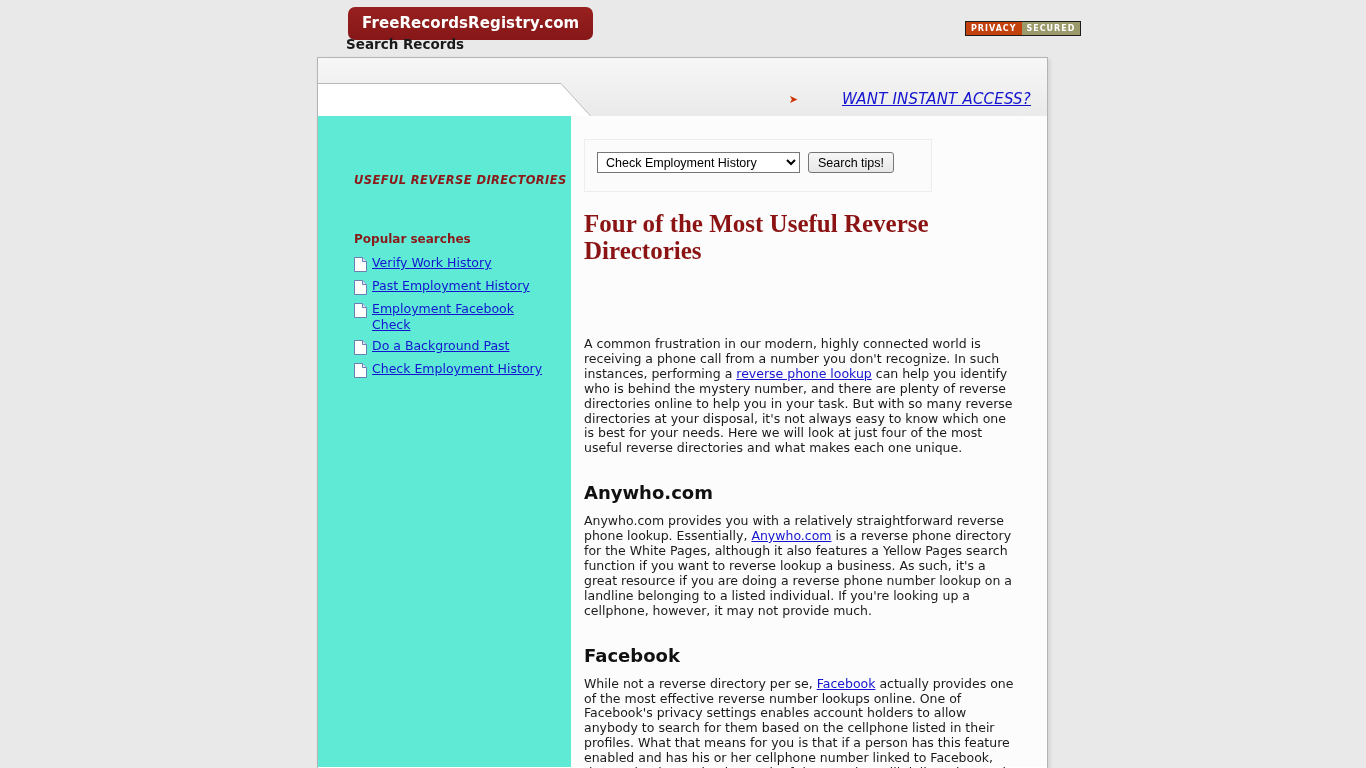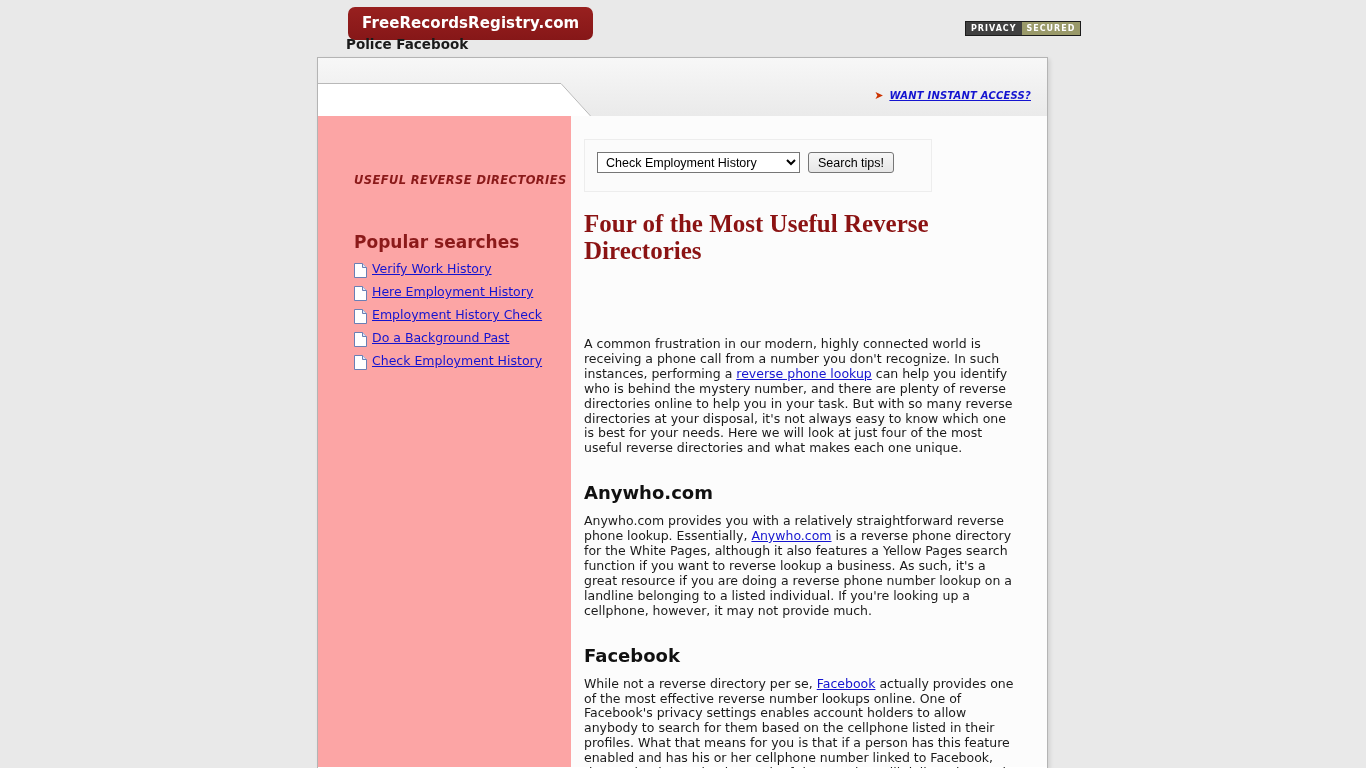--- a/index.html
+++ b/index.html
@@ -42,21 +42,21 @@
     left: 936px; top: 21px;
     height: 15px;
     border: 1px solid #1c1c1c;
     display: flex;
     font-size: 8px;
     font-family: "DejaVu Sans", sans-serif;
     letter-spacing: 1px;
     line-height: 13px;
   }
   .privacy-badge .pb-left {
-    background: #404040;
+    background: #c2410c;
     color: #ffffff;
     padding: 0 5px;
     font-weight: bold;
   }
   .privacy-badge .pb-right {
     background: #9a9a6a;
     color: #ffffff;
     padding: 0 5px;
     font-weight: bold;
   }
@@ -99,50 +99,51 @@
     font-size: 12.5px;
   }
   .instant-access .arrow {
     color: #cc3300;
     font-size: 11px;
     line-height: 1;
   }
   .instant-access a {
     color: #1414d0;
     font-style: italic;
-    font-weight: bold;
+    font-weight: normal;
     text-decoration: underline;
-    font-size: 10px;
+    font-size: 15px;
     letter-spacing: .2px;
+    margin-left: 38px;
   }
 
   
   .body-cols {
     position: absolute;
     left: 0; top: 58px;
     width: 729px;
     height: 651px;
     display: flex;
   }
   .sidebar {
     width: 253px;
     padding: 57px 0 0 36px;
-    background: #fca5a5;
+    background: #5eead4;
   }
   .side-title {
     color: #8b1a1a;
     font-size: 11.5px;
     font-weight: bold;
     font-style: italic;
     letter-spacing: .4px;
     margin: 0 0 45px 0;
   }
   .side-sub {
     color: #8b1a1a;
-    font-size: 17px;
+    font-size: 12px;
     font-weight: bold;
     margin: 0 0 9px 0;
   }
   ul.side-links {
     list-style: none;
     margin: 0; padding: 0;
   }
   ul.side-links li {
     display: flex;
     align-items: flex-start;
@@ -230,21 +231,21 @@
   p.para a {
     color: #1414d0;
     text-decoration: underline;
   }
 </style>
 </head>
 <body>
 
 <div class="topbar">
   <div class="logo">FreeRecordsRegistry.com</div>
-  <div class="site-tagline">Police Facebook</div>
+  <div class="site-tagline">Search Records</div>
   <div class="privacy-badge">
     <span class="pb-left">PRIVACY</span>
     <span class="pb-right">SECURED</span>
   </div>
 </div>
 
 <div class="frame">
 
   <div class="header-band"></div>
   <svg class="header-band-line" width="729" height="59">
@@ -271,30 +272,30 @@
           </span>
           <a href="#">Verify Work History</a>
         </li>
         <li>
           <span class="doc-icon">
             <svg width="13" height="15" viewBox="0 0 13 15">
                 <path d="M0.5 0.5 H8.5 L12.5 4.5 V14.5 H0.5 Z" fill="#ffffff" stroke="#6a7fb5" stroke-width="1"></path>
                 <path d="M8.5 0.5 V4.5 H12.5" fill="#dfe6f5" stroke="#6a7fb5" stroke-width="1"></path>
               </svg>
           </span>
-          <a href="#">Here Employment History</a>
-        </li>
-        <li>
-          <span class="doc-icon">
-            <svg width="13" height="15" viewBox="0 0 13 15">
-                <path d="M0.5 0.5 H8.5 L12.5 4.5 V14.5 H0.5 Z" fill="#ffffff" stroke="#6a7fb5" stroke-width="1"></path>
-                <path d="M8.5 0.5 V4.5 H12.5" fill="#dfe6f5" stroke="#6a7fb5" stroke-width="1"></path>
-              </svg>
-          </span>
-          <a href="#">Employment History Check</a>
+          <a href="#">Past Employment History</a>
+        </li>
+        <li>
+          <span class="doc-icon">
+            <svg width="13" height="15" viewBox="0 0 13 15">
+                <path d="M0.5 0.5 H8.5 L12.5 4.5 V14.5 H0.5 Z" fill="#ffffff" stroke="#6a7fb5" stroke-width="1"></path>
+                <path d="M8.5 0.5 V4.5 H12.5" fill="#dfe6f5" stroke="#6a7fb5" stroke-width="1"></path>
+              </svg>
+          </span>
+          <a href="#">Employment Facebook Check</a>
         </li>
         <li>
           <span class="doc-icon">
             <svg width="13" height="15" viewBox="0 0 13 15">
                 <path d="M0.5 0.5 H8.5 L12.5 4.5 V14.5 H0.5 Z" fill="#ffffff" stroke="#6a7fb5" stroke-width="1"></path>
                 <path d="M8.5 0.5 V4.5 H12.5" fill="#dfe6f5" stroke="#6a7fb5" stroke-width="1"></path>
               </svg>
           </span>
           <a href="#">Do a Background Past</a>
         </li>

